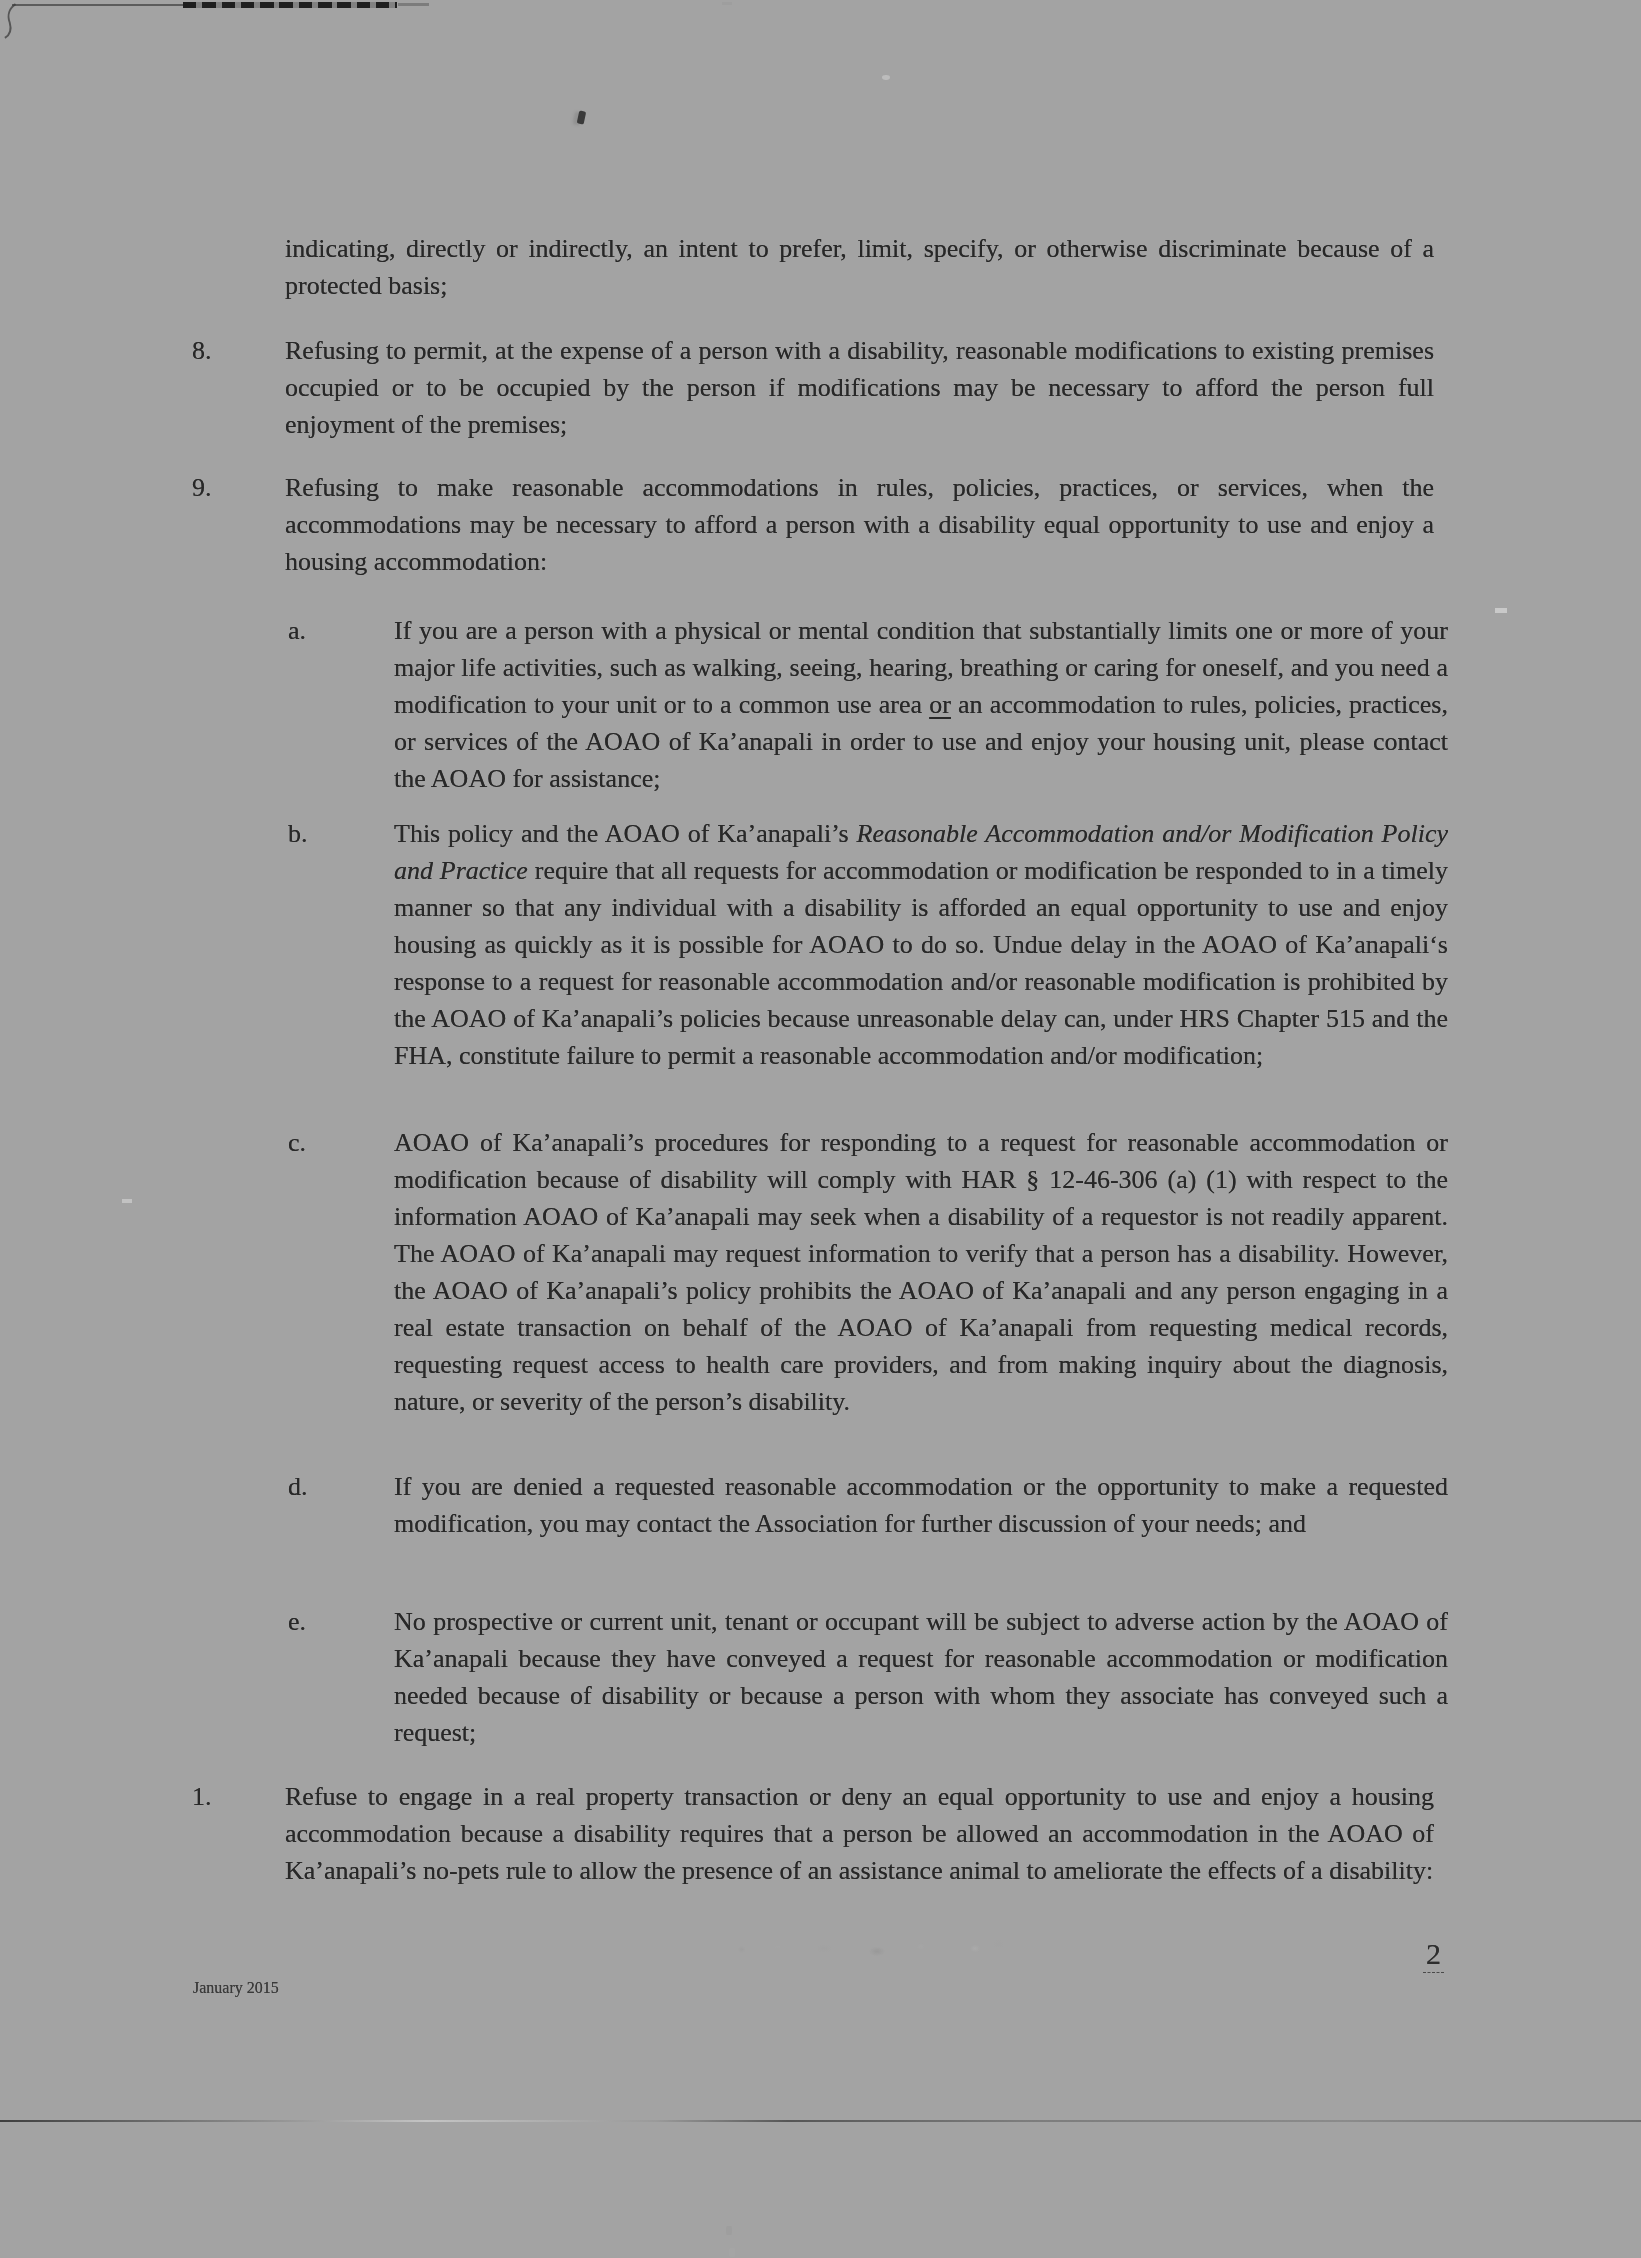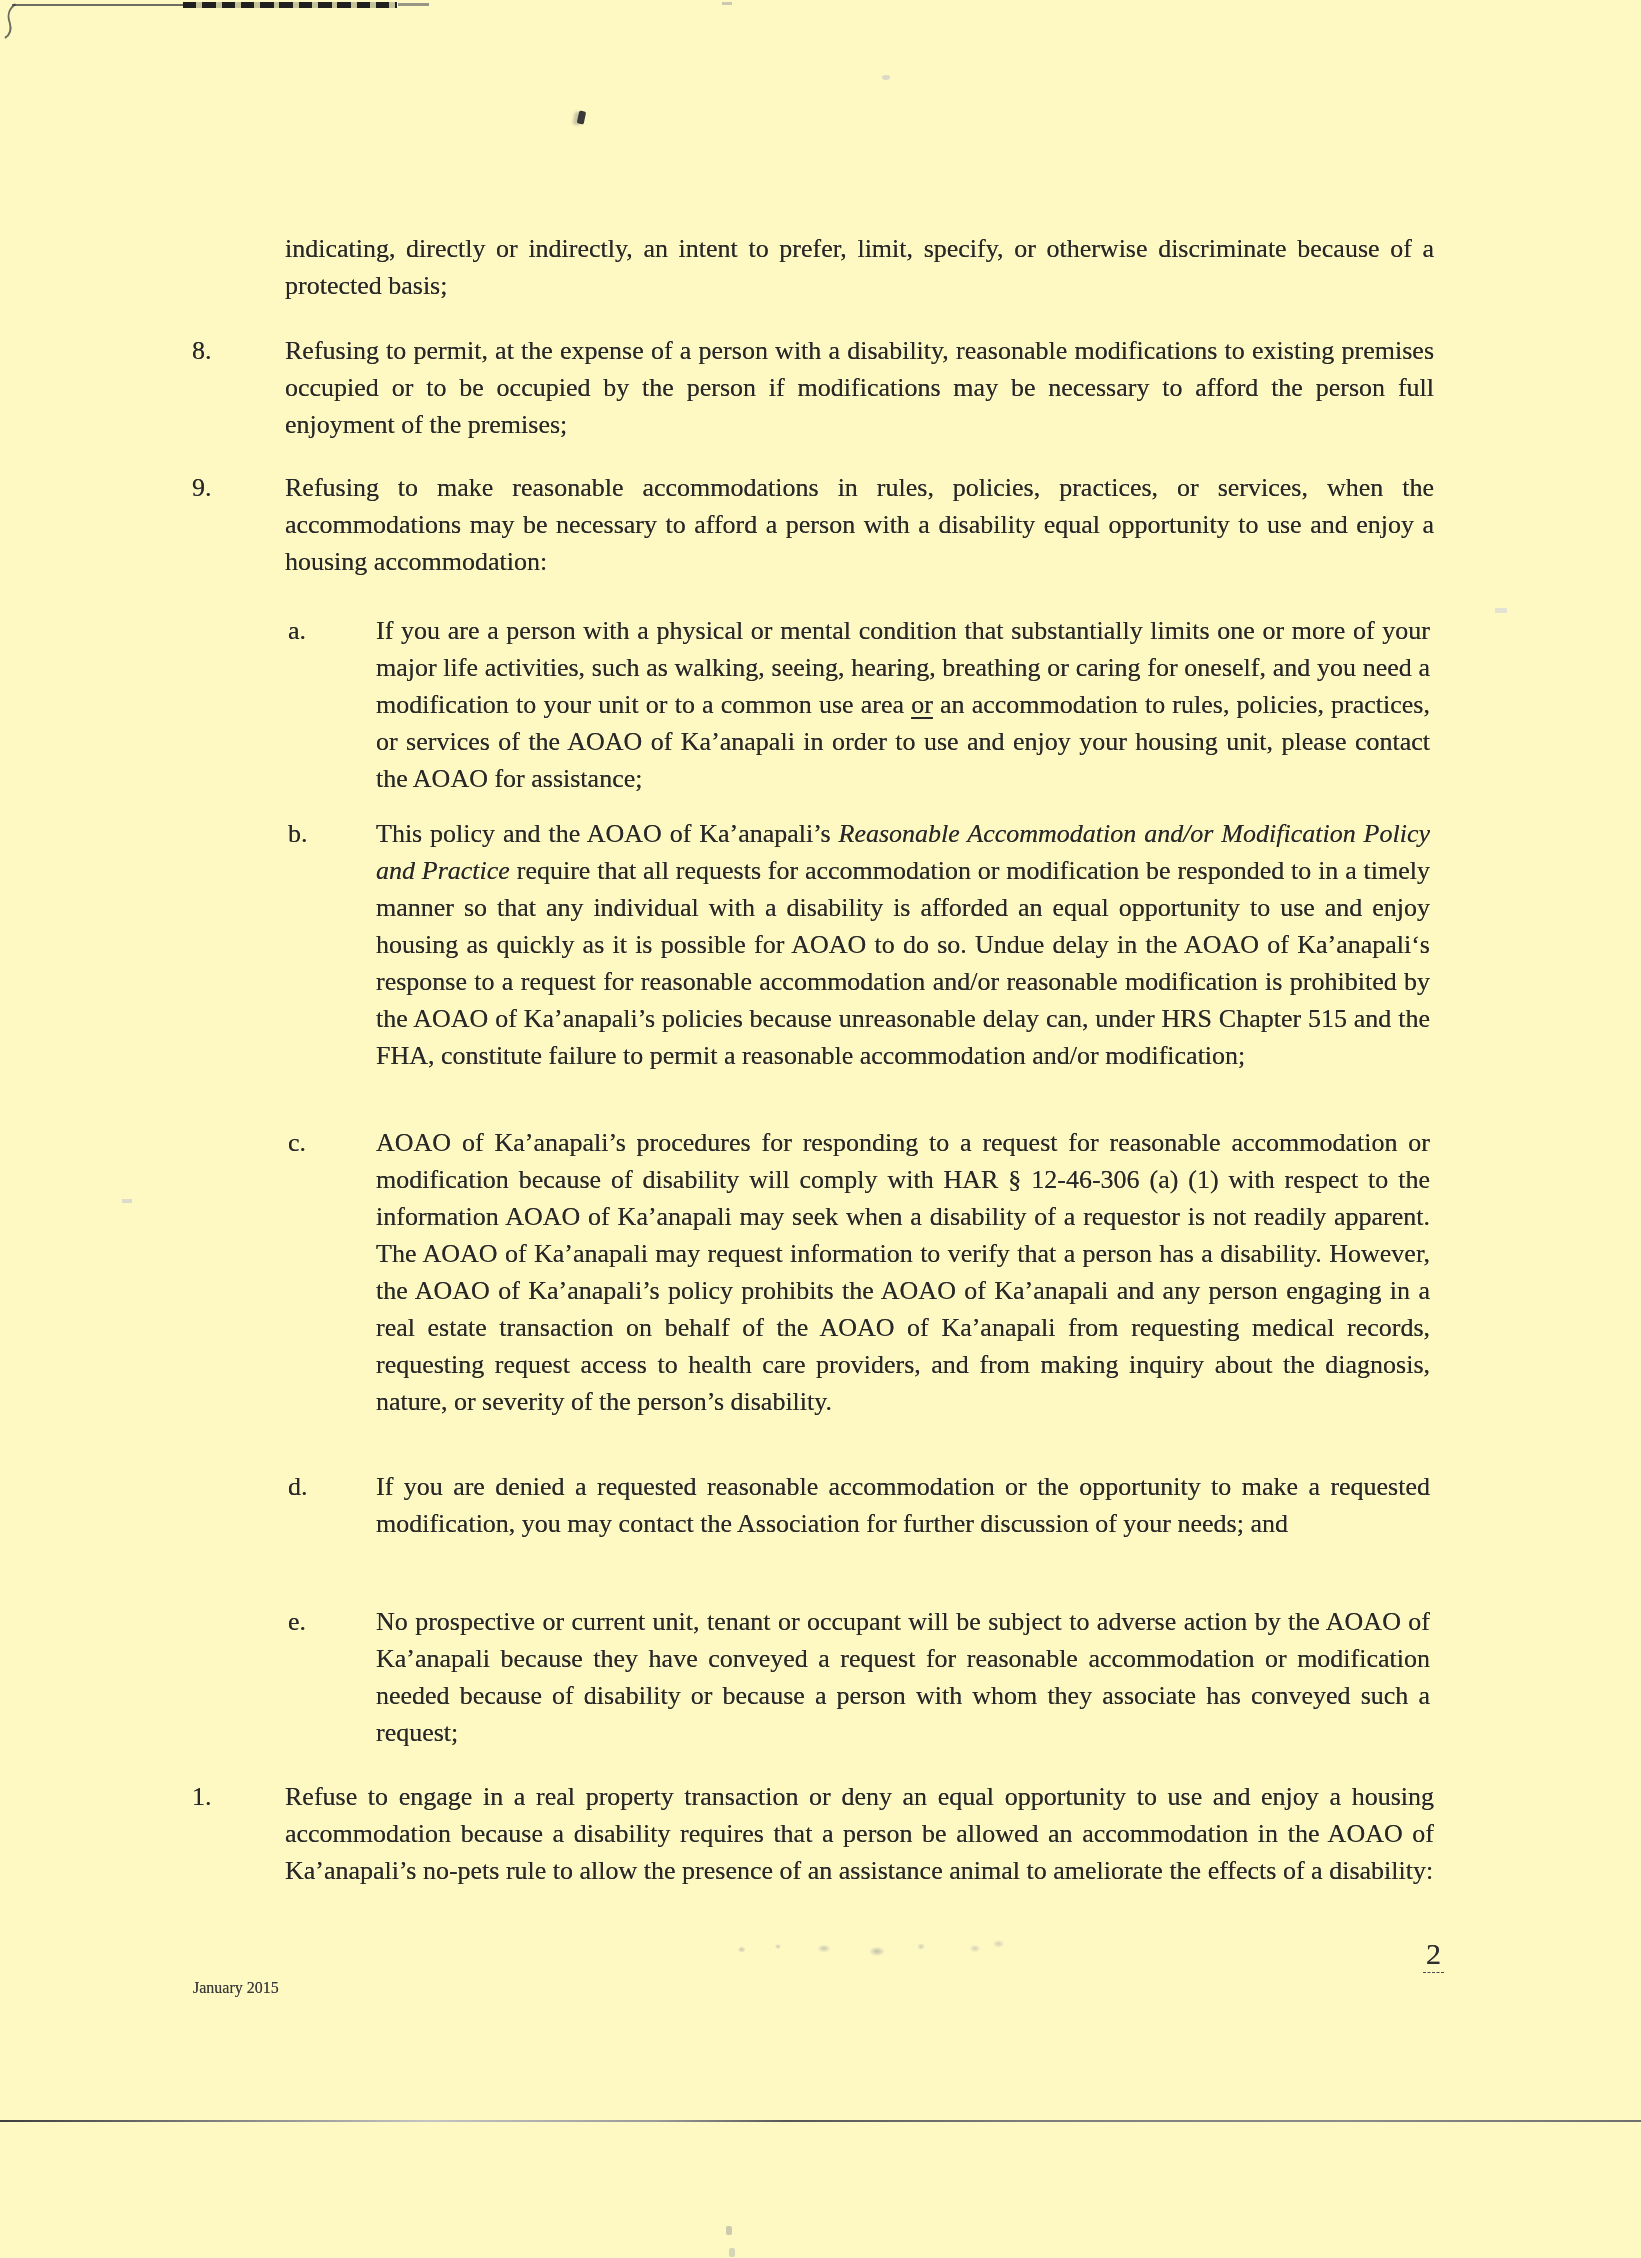--- a/index.html
+++ b/index.html
@@ -5,35 +5,35 @@
   html,body{margin:0;padding:0;}
   body{
     width:1641px;height:2258px;
     background:#ffffff;
     font-family:"Liberation Serif","DejaVu Serif",serif;
     overflow:hidden;
   }
   .page{
     position:relative;
     width:1641px;height:2258px;
-    background:#fef9c3;
+    background:#a3a3a3;
   }
   
   .doc{
     position:absolute;inset:0;
     color:#282828;
     font-size:26px;line-height:37px;
     filter:blur(0.3px);
     text-shadow:0 0 0.6px rgba(35,35,35,.7);
   }
   .block{position:absolute;left:0;right:0;}
   .num{position:absolute;left:192px;width:77px;text-align:left;}
   .txt{position:absolute;left:285px;width:1149px;text-align:justify;}
   .sub .num{left:288px;}
-  .sub .txt{left:376px;width:1054px;}
+  .sub .txt{left:394px;width:1054px;}
   .pos-intro{top:230px;}
   .pos-8{top:332px;}
   .pos-9{top:469px;}
   .pos-a{top:612px;}
   .pos-b{top:815px;}
   .pos-c{top:1124px;}
   .pos-d{top:1468px;}
   .pos-e{top:1603px;}
   .pos-10{top:1778px;}
   .und{text-decoration:underline;text-underline-offset:3.9px;}

